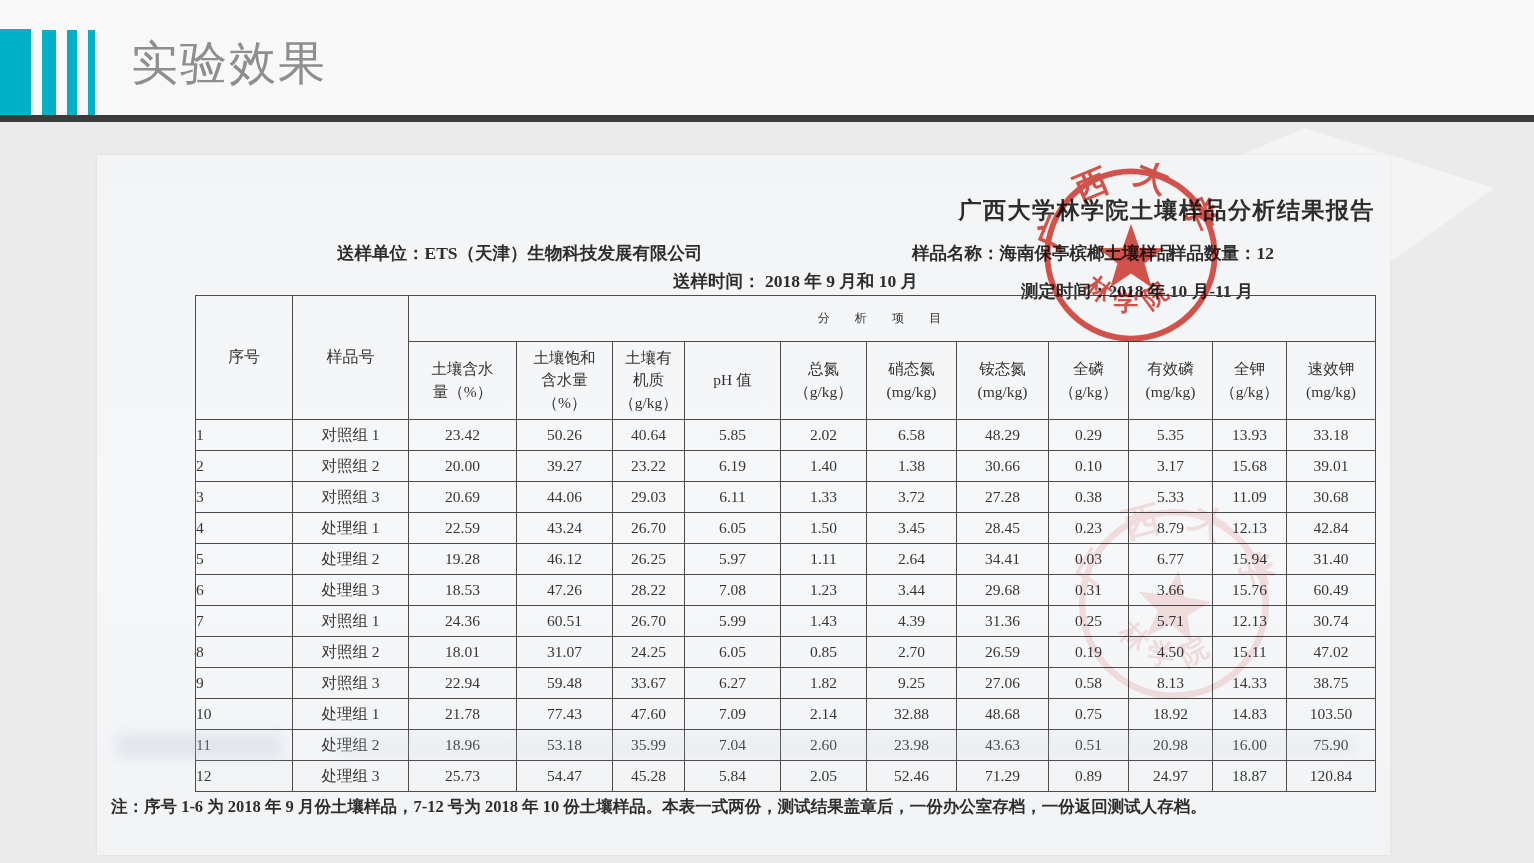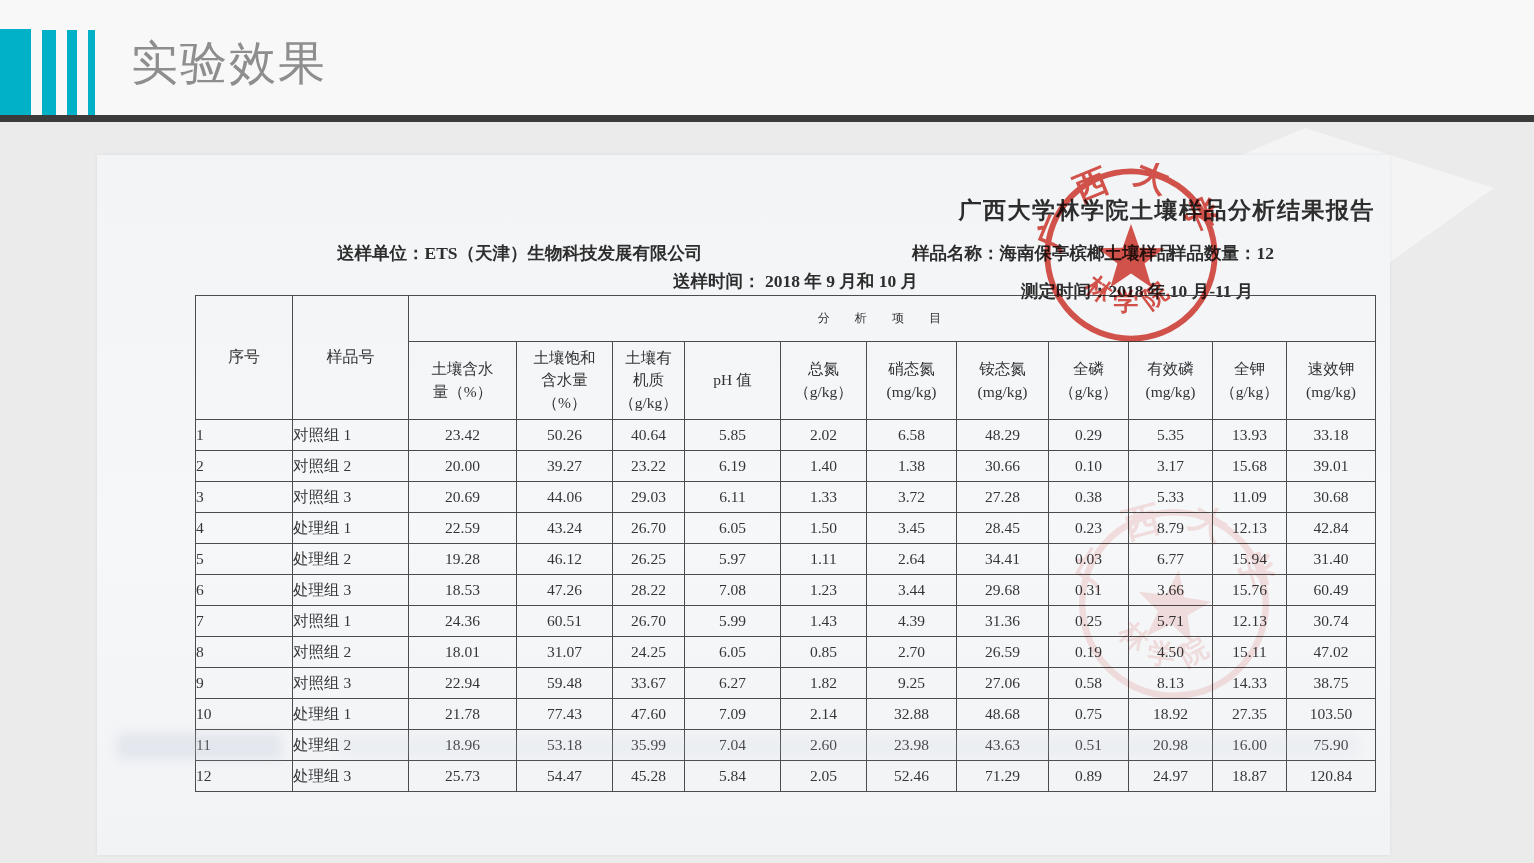--- a/index.html
+++ b/index.html
@@ -33,21 +33,21 @@
   table.report{position:absolute;left:98px;top:140px;width:1180px;border-collapse:collapse;
     table-layout:fixed;color:#353535;}
   table.report th,table.report td{border:1px solid #4c4c4c;padding:0;font-weight:normal;overflow:hidden;}
   tr.group-row{height:46px;}
   th.group-header{font-size:12px;letter-spacing:2.1em;padding-left:2.1em;text-align:center;color:#333;}
   tr.subhead-row{height:78px;}
   tr.subhead-row th{font-size:15.5px;line-height:1.45;text-align:center;color:#333;}
   th.corner{font-size:16px;text-align:center;color:#333;}
   tr.data-row{height:31px;font-size:15.5px;}
   td.c-no{text-align:left;padding-left:8px;}
-  td.c-sample{text-align:left;padding-left:12px;}
+  td.c-sample{text-align:center;padding-left:12px;}
   td.c-val{text-align:center;}
 
   .note{position:absolute;left:14px;top:641px;width:1272px;font-size:16.5px;font-weight:bold;
     color:#2d2d2d;white-space:nowrap;}
 
   
   .stamp{position:absolute;mix-blend-mode:multiply;}
   .stamp-main{left:930px;top:8px;width:208px;height:184px;opacity:.85;}
   .stamp-faint{left:958px;top:348px;width:238px;height:202px;opacity:.14;transform:rotate(8deg);}
   .ghost{position:absolute;filter:blur(6px);}
@@ -290,21 +290,21 @@
             <td class="c-sample">处理组 1</td>
             <td class="c-val">21.78</td>
             <td class="c-val">77.43</td>
             <td class="c-val">47.60</td>
             <td class="c-val">7.09</td>
             <td class="c-val">2.14</td>
             <td class="c-val">32.88</td>
             <td class="c-val">48.68</td>
             <td class="c-val">0.75</td>
             <td class="c-val">18.92</td>
-            <td class="c-val">27.35</td>
+            <td class="c-val">14.83</td>
             <td class="c-val">103.50</td>
           </tr>
           <tr class="data-row">
             <td class="c-no">11</td>
             <td class="c-sample">处理组 2</td>
             <td class="c-val">18.96</td>
             <td class="c-val">53.18</td>
             <td class="c-val">35.99</td>
             <td class="c-val">7.04</td>
             <td class="c-val">2.60</td>
@@ -326,20 +326,21 @@
             <td class="c-val">52.46</td>
             <td class="c-val">71.29</td>
             <td class="c-val">0.89</td>
             <td class="c-val">24.97</td>
             <td class="c-val">18.87</td>
             <td class="c-val">120.84</td>
           </tr>
         </tbody>
       </table>
 
+    <div class="note">注：序号 1-6 为 2018 年 9 月份土壤样品，7-12 号为 2018 年 10 份土壤样品。本表一式两份，测试结果盖章后，一份办公室存档，一份返回测试人存档。</div>
 
     <div class="ghost ghost1"></div>
     <div class="ghost ghost2"></div>
 
     <svg class="stamp stamp-main" viewBox="0 0 220 220">
       <circle cx="110" cy="110" r="100" fill="none" stroke="#d5372c" stroke-width="7"></circle>
       <polygon fill="#d5372c" points="110,73 120,101.2 149.9,102 126.2,120.3 134.7,149 110,132 85.3,149 93.8,120.3 70.1,102 100,101.2"></polygon>
       <path id="arcTop1" d="M 33,138 A 82,82 0 1 1 187,138" fill="none"></path>
       <path id="arcBot1" d="M 59.4,152.4 A 66,66 0 0 0 160.6,152.4" fill="none"></path>
       <text font-size="40" font-weight="bold" fill="#d5372c" style="letter-spacing:24px;">

